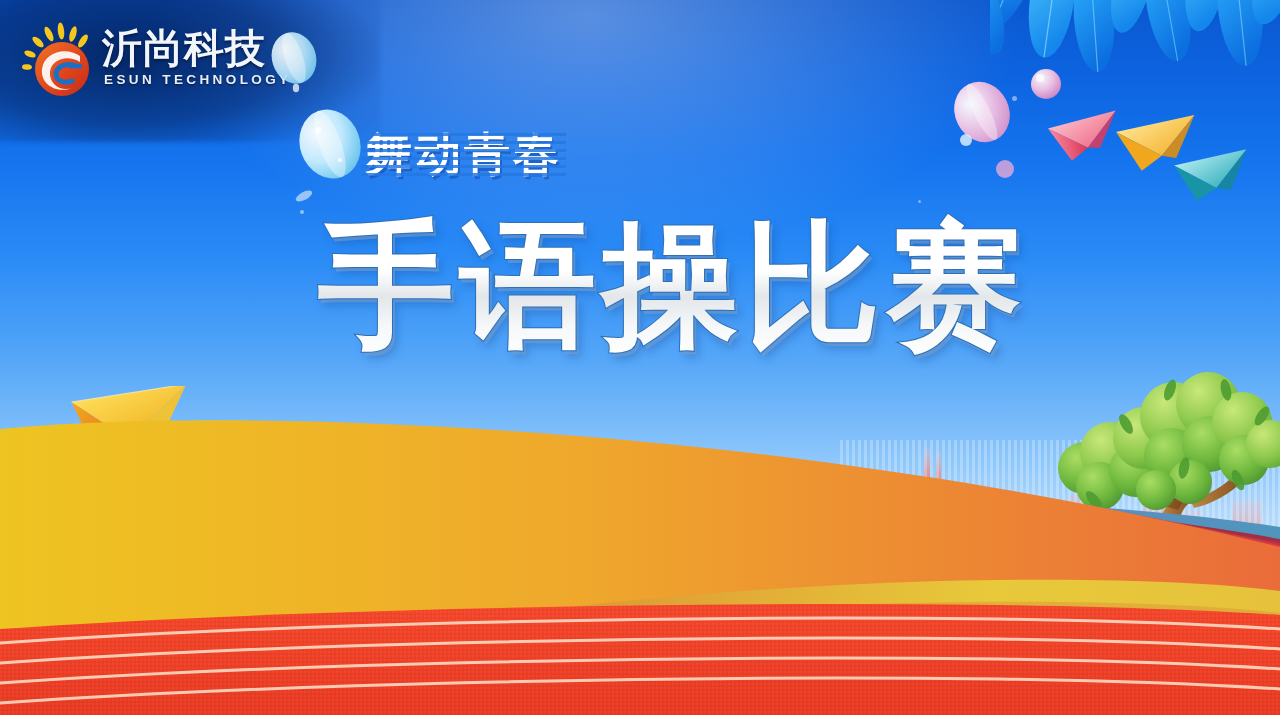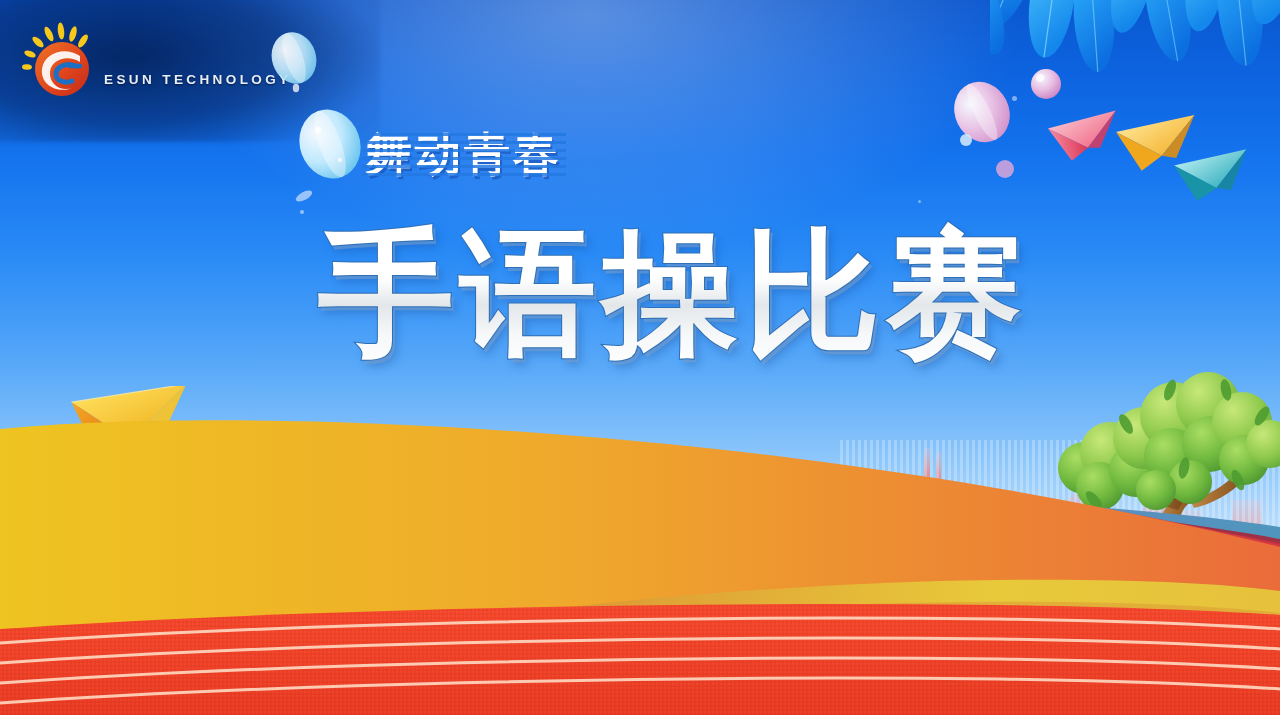--- a/index.html
+++ b/index.html
@@ -60,21 +60,21 @@
     position:absolute;left:-4px;top:2px;right:-4px;bottom:4px;
     background:repeating-linear-gradient(180deg,
       rgba(0,0,0,0) 0px, rgba(0,0,0,0) 5px,
       rgba(35,120,225,0.85) 5px, rgba(35,120,225,0.85) 8px);
     pointer-events:none;
     mix-blend-mode:normal;
   }
 
   
   .title-wrap{
-    position:absolute;left:318px;top:218px;width:680px;height:150px;
+    position:absolute;left:318px;top:210px;width:680px;height:150px;
   }
   .title{
     font-size:136px;line-height:150px;font-weight:bold;letter-spacing:6px;
     font-family:"Liberation Sans","DejaVu Sans",sans-serif;
     white-space:nowrap;
     color:#f0f2f3;
     -webkit-text-stroke:2px #2f6fb5;
     text-shadow:
        3px 4px 0 rgba(120,160,205,0.55),
        5px 7px 9px rgba(20,70,150,0.30);
@@ -178,20 +178,21 @@
           <ellipse cx="12" cy="32" rx="3" ry="6" transform="rotate(-68 12 32)"></ellipse>
           <ellipse cx="9" cy="45" rx="2.8" ry="5" transform="rotate(-86 9 45)"></ellipse>
         </g>
         <circle cx="44" cy="47" r="27" fill="url(#swirl)"></circle>
         <path d="M62,34 C48,24 26,30 24,47 C22,63 40,72 54,66 C44,70 31,63 32,50 C33,38 49,32 62,40 Z" fill="#ffffff" opacity="0.92"></path>
         <path d="M58,44 C48,40 38,45 38,52 C38,59 47,62 54,59" fill="none" stroke="#1b6fc4" stroke-width="5" stroke-linecap="round"></path>
         <path d="M52,44 L62,44" stroke="#1b6fc4" stroke-width="4.5" stroke-linecap="round"></path>
       </svg>
     </div>
     <div class="logo-text">
+      <div class="logo-cn">沂尚科技</div>
       <div class="logo-en">ESUN TECHNOLOGY</div>
     </div>
 
     <svg width="60" height="70" style="position:absolute;left:248px;top:6px;">
       <defs>
         <radialGradient id="gbA" cx="0.35" cy="0.3" r="0.8">
           <stop offset="0%" stop-color="#ffffff"></stop>
             <stop offset="55%" stop-color="#bfe9fb"></stop>
             <stop offset="100%" stop-color="#6fc9ef"></stop>
         </radialGradient>

